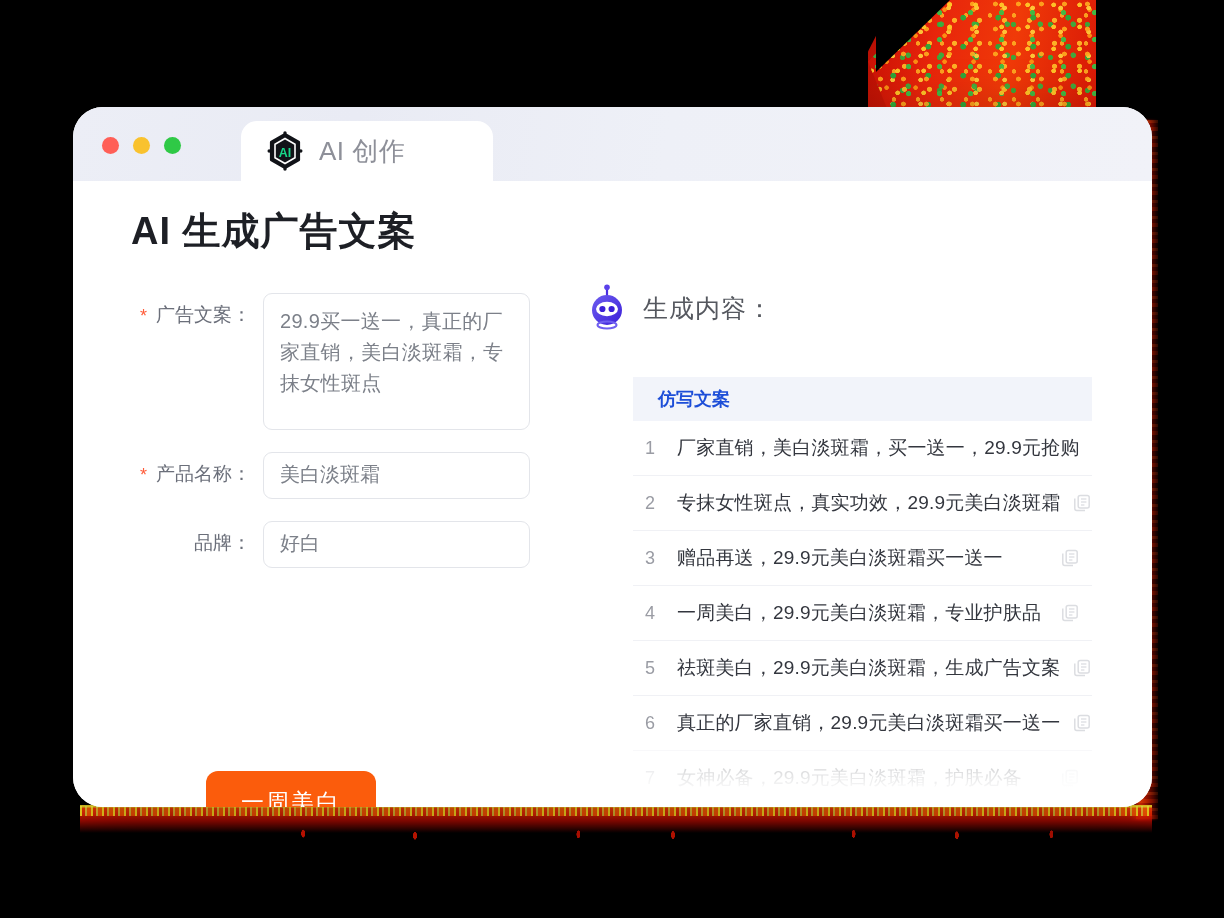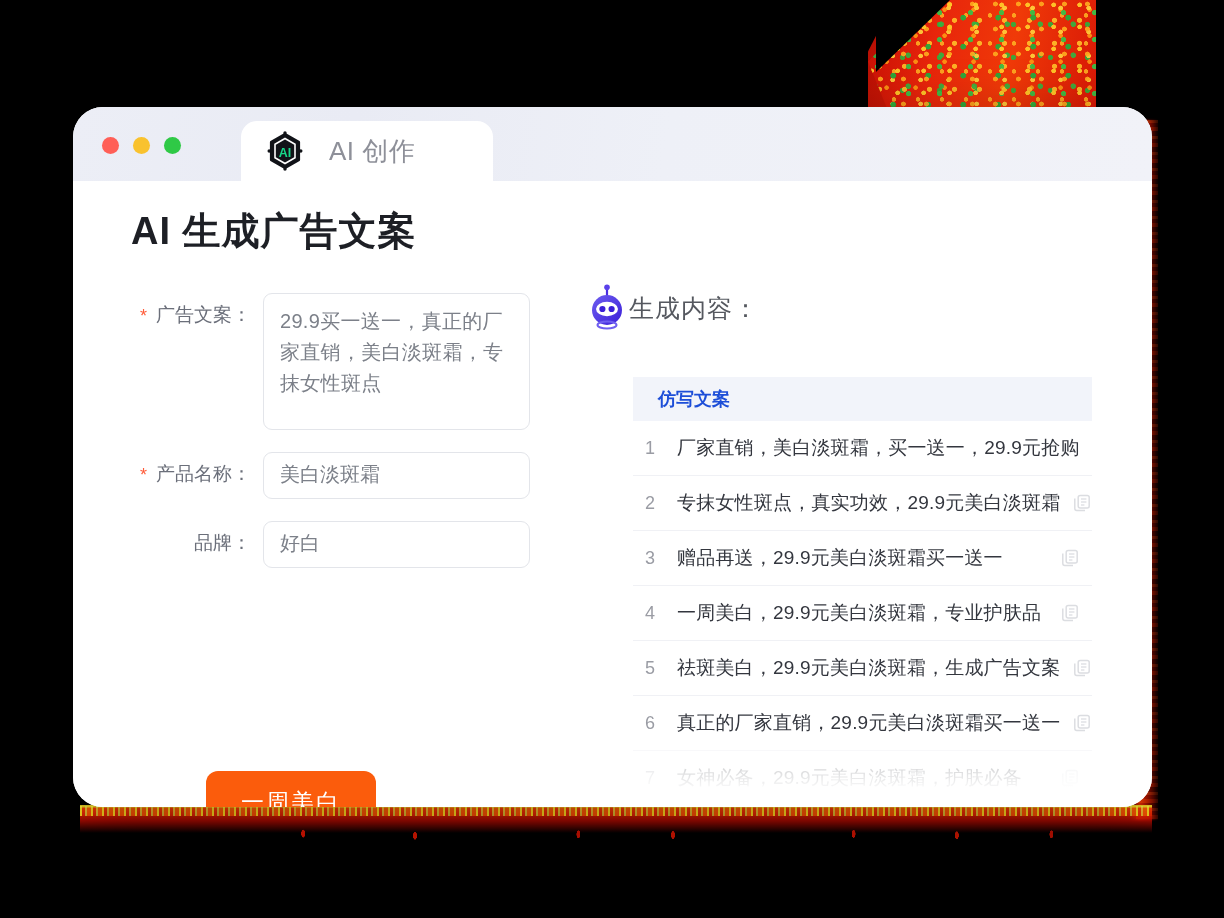--- a/index.html
+++ b/index.html
@@ -173,21 +173,21 @@
     left: 168px;
     top: 14px;
     width: 252px;
     height: 60px;
     background: #ffffff;
     border-radius: 16px 16px 0 0;
     display: flex;
     align-items: center;
     padding-left: 24px;
     box-sizing: border-box;
-    gap: 24px;
+    gap: 14px;
   }
   .tab-icon { width: 40px; height: 40px; flex: 0 0 auto; }
   .tab-label {
     font-size: 26px;
     color: #8e9099;
     letter-spacing: .5px;
     white-space: nowrap;
   }
 
   
@@ -284,21 +284,21 @@
 
   
   .right-pane {
     flex: 1 1 auto;
     position: relative;
     padding-left: 12px;
   }
   .result-head {
     display: flex;
     align-items: center;
-    gap: 0;
+    gap: 14px;
     margin-top: 103px;
     padding-left: 0px;
   }
   .robot-icon { width: 44px; height: 48px; flex: 0 0 auto; }
   .result-title {
     font-size: 25px;
     color: #55585f;
     letter-spacing: 1px;
   }
 

